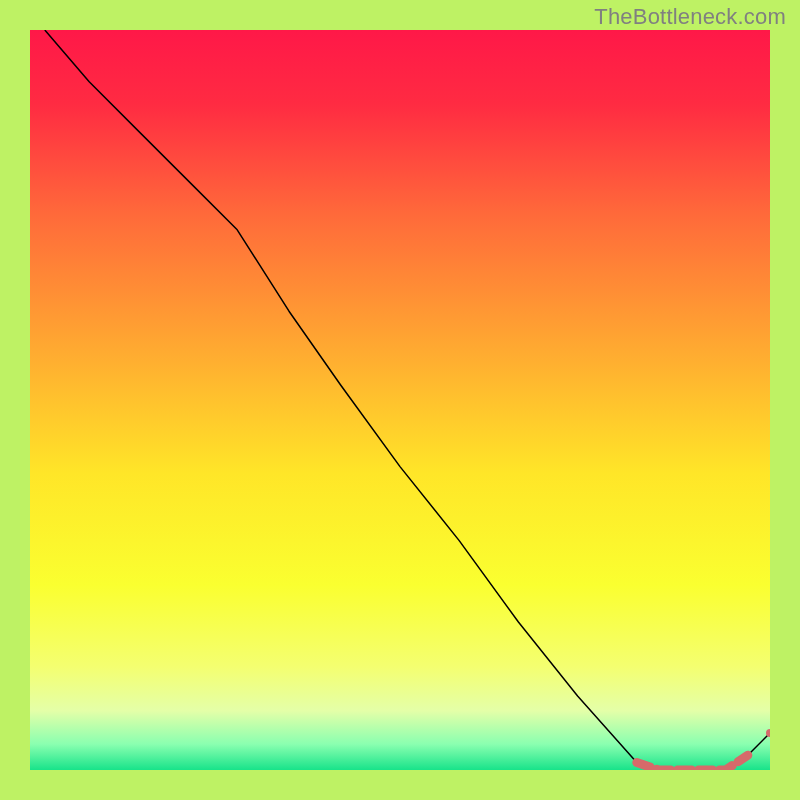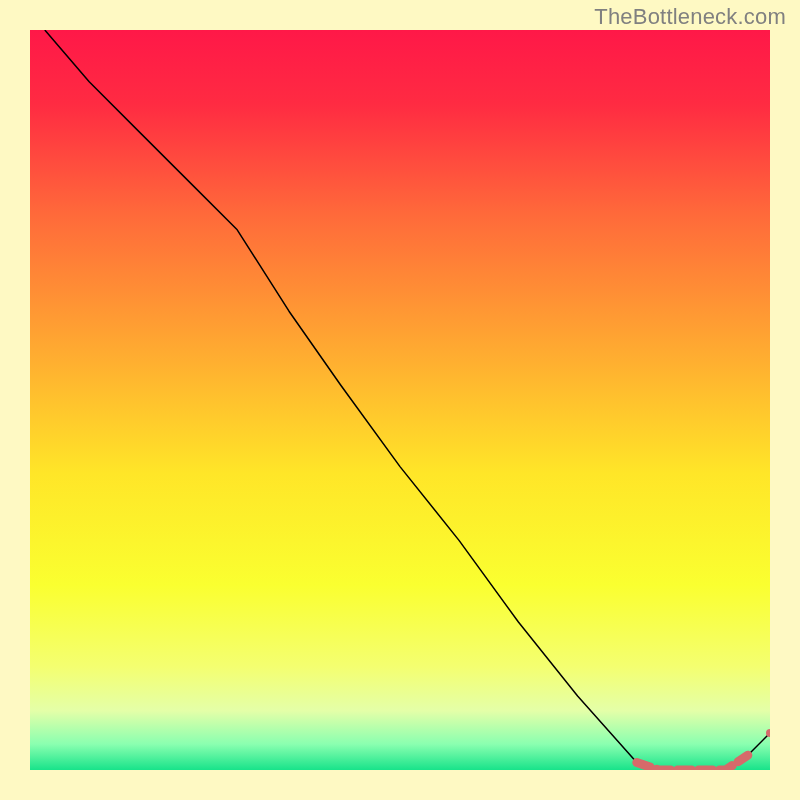--- a/index.html
+++ b/index.html
@@ -1,16 +1,16 @@
 <!DOCTYPE html>
 <html><head>
 <meta charset="utf-8">
 <style>
   html,body{margin:0;padding:0;width:800px;height:800px;background:#000;overflow:hidden;font-family:Arial,Helvetica,sans-serif}
-  .frame{position:absolute;left:0;top:0;width:800px;height:800px;background:#fef9c3}
+  .frame{position:absolute;left:0;top:0;width:800px;height:800px;background:#bef264}
   .watermark{position:absolute;right:14px;top:4px;color:#808080;font-size:22px;font-weight:normal;letter-spacing:0.2px}
   .plot{position:absolute;left:30px;top:30px;width:740px;height:740px}
   .plot svg{display:block}
 </style>
 </head>
 <body>
 
 <div class="frame">
 
   <div class="watermark">TheBottleneck.com</div>

